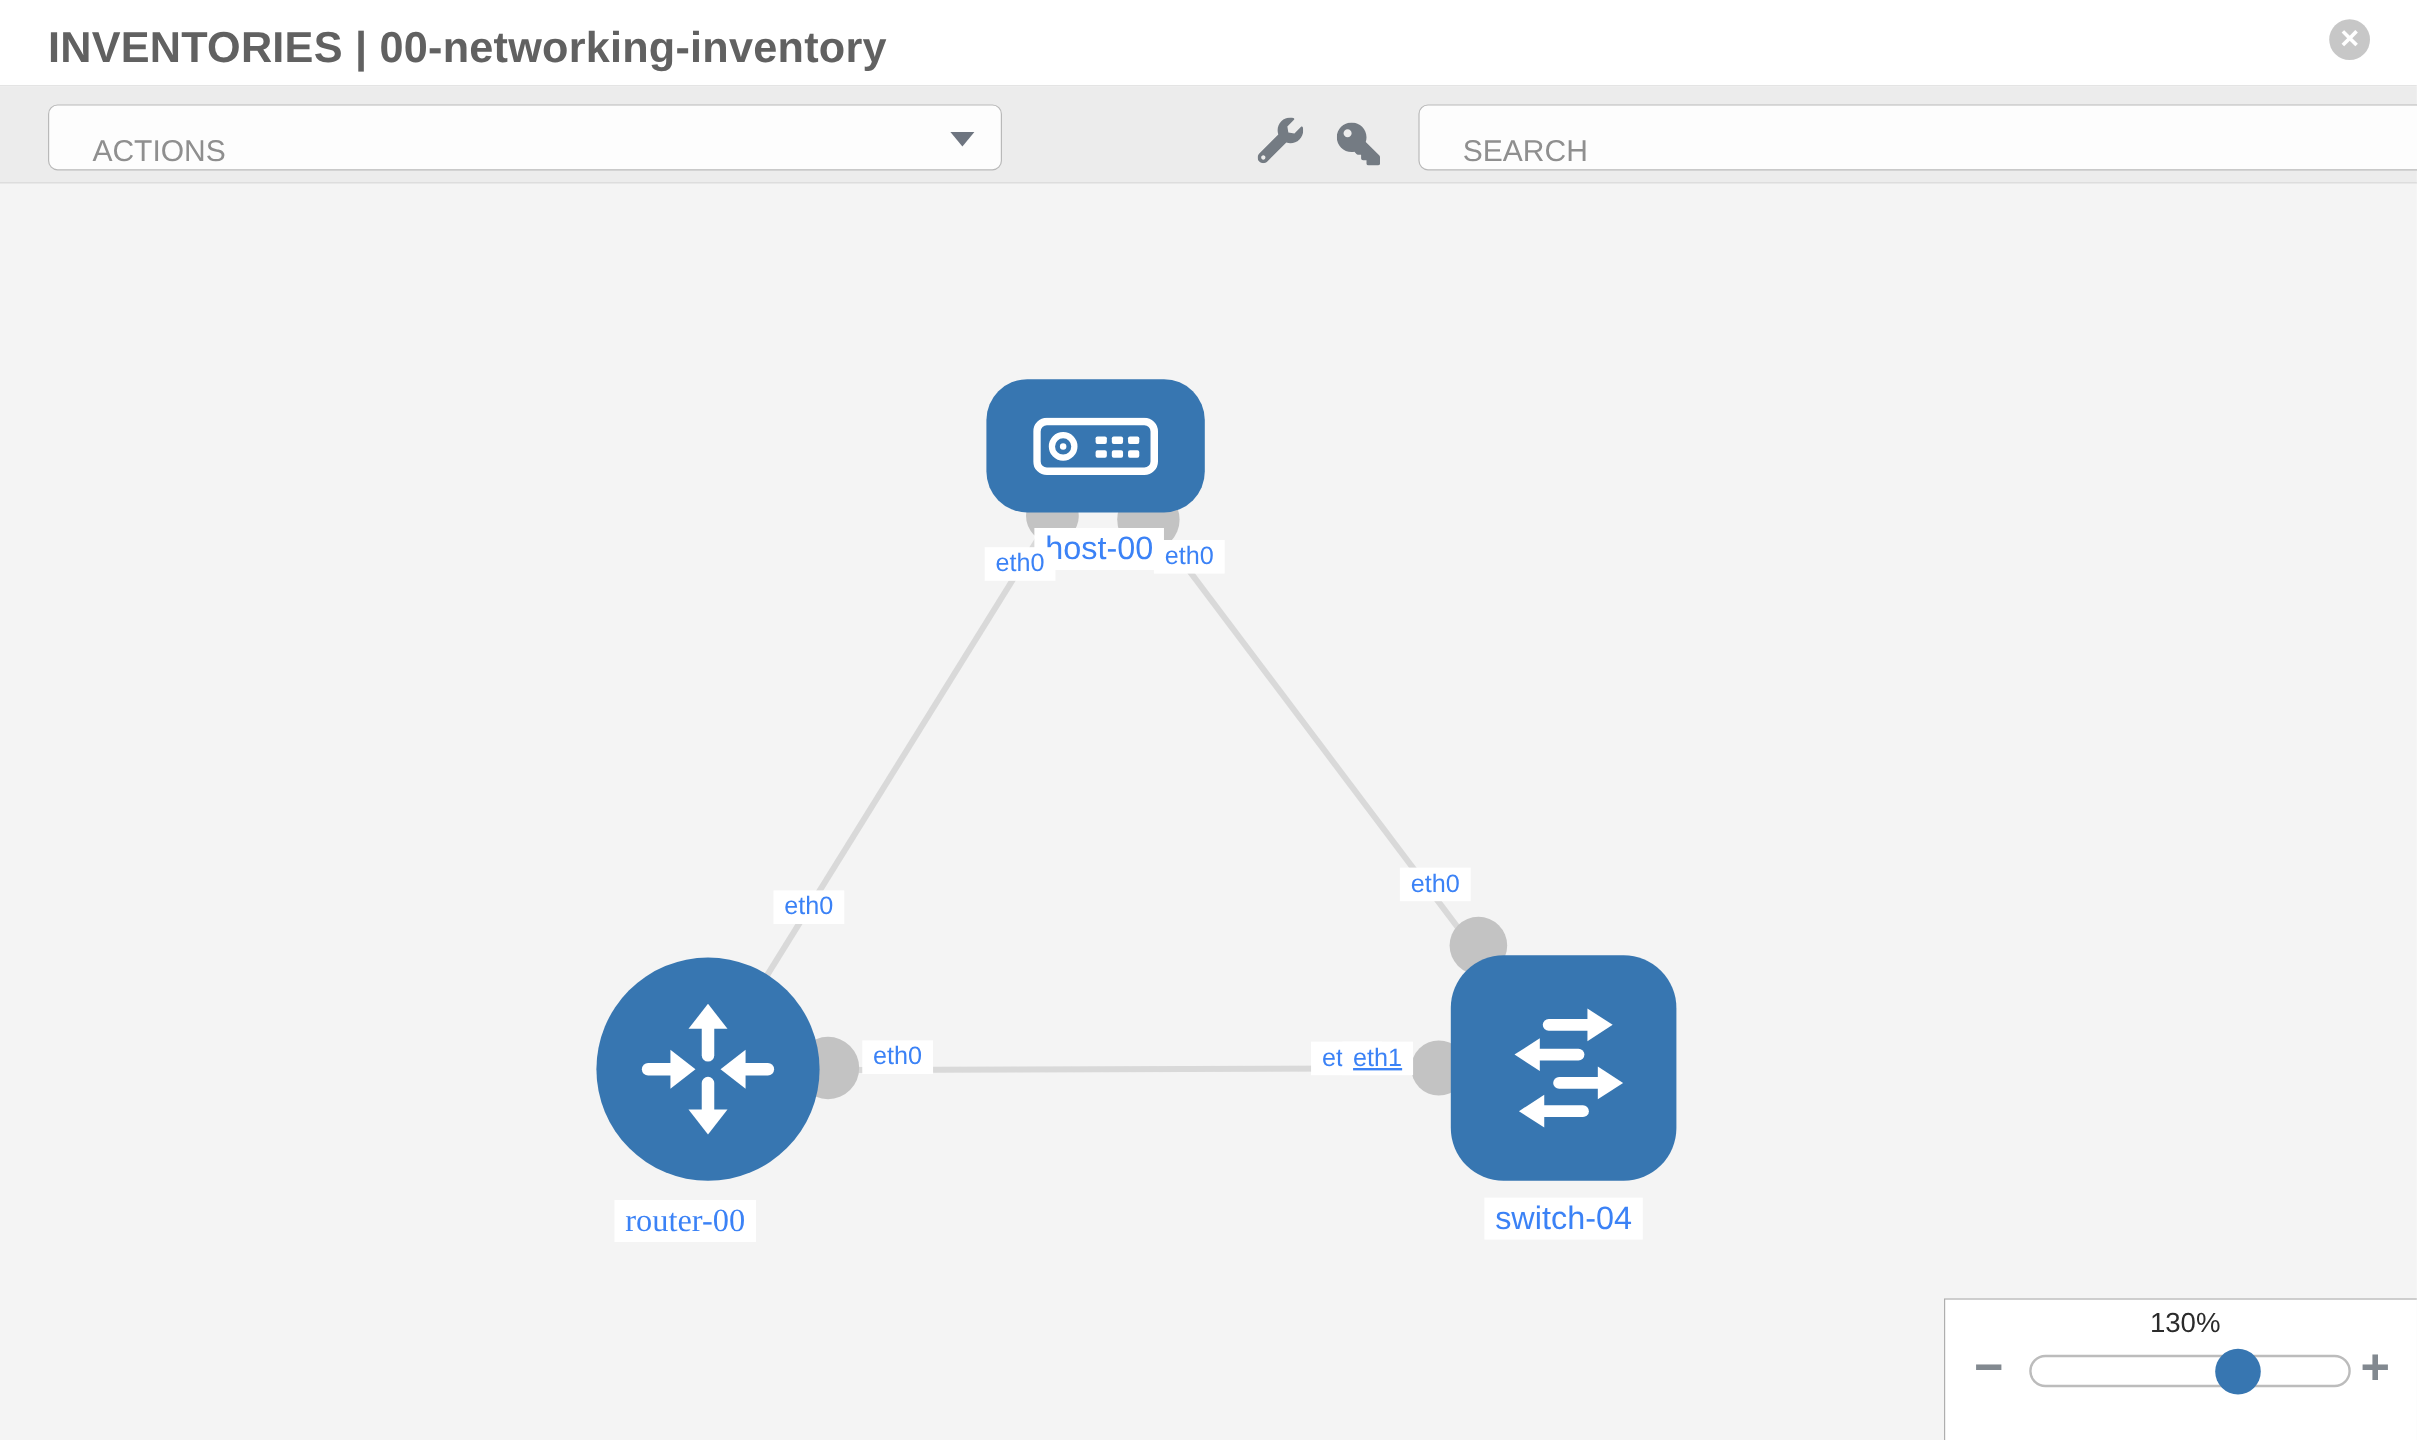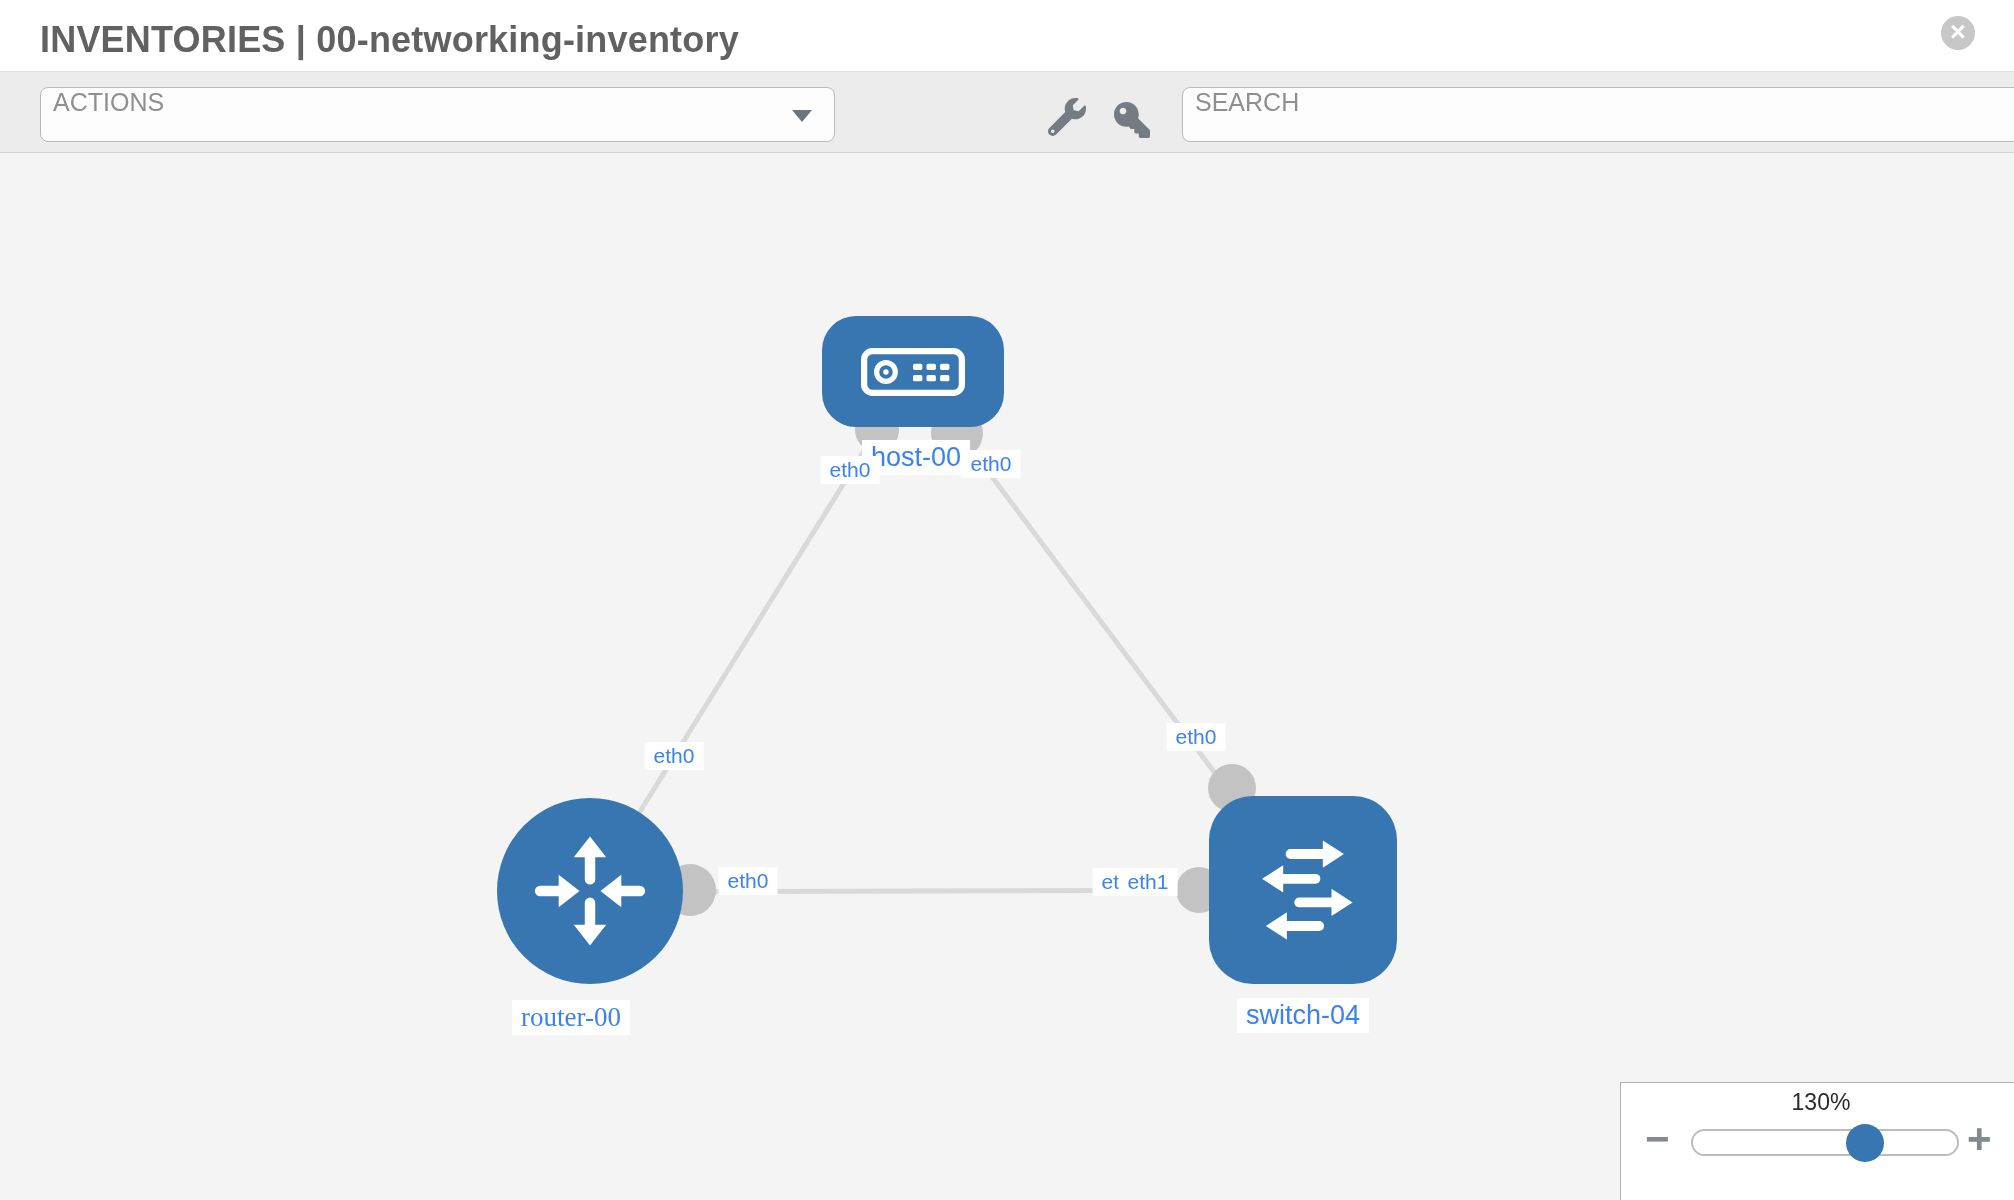--- a/index.html
+++ b/index.html
@@ -12,22 +12,22 @@
   .page-title { position:absolute; left:40px; top:19px; font-size:36px;
     font-weight:bold; color:#616161; letter-spacing:.2px; }
   .close-btn { position:absolute; left:1941px; top:16px; width:34px; height:34px;
     border-radius:50%; background:#c7c7c7; color:#ffffff; text-align:center;
     line-height:32px; font-size:27px; font-weight:bold; cursor:pointer; }
 
   
   .toolbar { position:absolute; left:0; top:72px; width:2014px; height:81px;
     background:var(--toolbar-bg,#ececec); border-bottom:1px solid #d2d2d2; }
   .select-box { position:absolute; top:15px; height:55px; background:#fdfdfd;
-    border:1px solid #b9b9b9; border-radius:8px; display:flex; align-items:flex-start;
-    padding:0 12px; color:#8f8f8f; font-size:25px; cursor:pointer; }
+    border:1px solid #b9b9b9; border-radius:8px; display:flex; align-items:flex-end;
+    padding:0 36px; color:#8f8f8f; font-size:25px; cursor:pointer; }
   .actions-box { left:40px; width:795px; }
   .search-box  { left:1182px; width:951px; }
   .caret { position:absolute; right:22px; top:22px; width:0; height:0;
     border-left:10px solid transparent; border-right:10px solid transparent;
     border-top:12px solid #6e7580; }
   .tool-btn { position:absolute; cursor:pointer; }
   .tool-btn svg { display:block; }
 
   
   .canvas { position:absolute; left:0; top:153px; width:2014px; height:1047px;
@@ -157,21 +157,21 @@
   <div class="chip node-label" style="left:916px; top:287px;">host-00</div>
   <div class="chip node-label" style="left:571px; top:847px;font-family:Liberation Serif, serif;">router-00</div>
   <div class="chip node-label" style="left:1303px; top:845px;">switch-04</div>
 
   <div class="chip if-label" style="left:850px;  top:303px;">eth0</div>
   <div class="chip if-label" style="left:991px;  top:297px;">eth0</div>
   <div class="chip if-label" style="left:674px;  top:589px;">eth0</div>
   <div class="chip if-label" style="left:1196px; top:570px;">eth0</div>
   <div class="chip if-label" style="left:748px;  top:714px;">eth0</div>
   <div class="chip if-label" style="left:1122px; top:715px;">eth0</div>
-  <div class="chip if-label" style="left:1148px; top:715px;">eth1</div>
+  <div class="chip if-label" style="left:1148px; top:715px;text-decoration:underline;">eth1</div>
 
   <div class="zoom-panel">
     <div class="zoom-level">130%</div>
     <div class="zoom-btn zoom-minus">
       <span>−</span>
     </div>
     <div class="zoom-track"></div>
     <div class="zoom-knob"></div>
     <div class="zoom-btn zoom-plus">
       <span>+</span>

